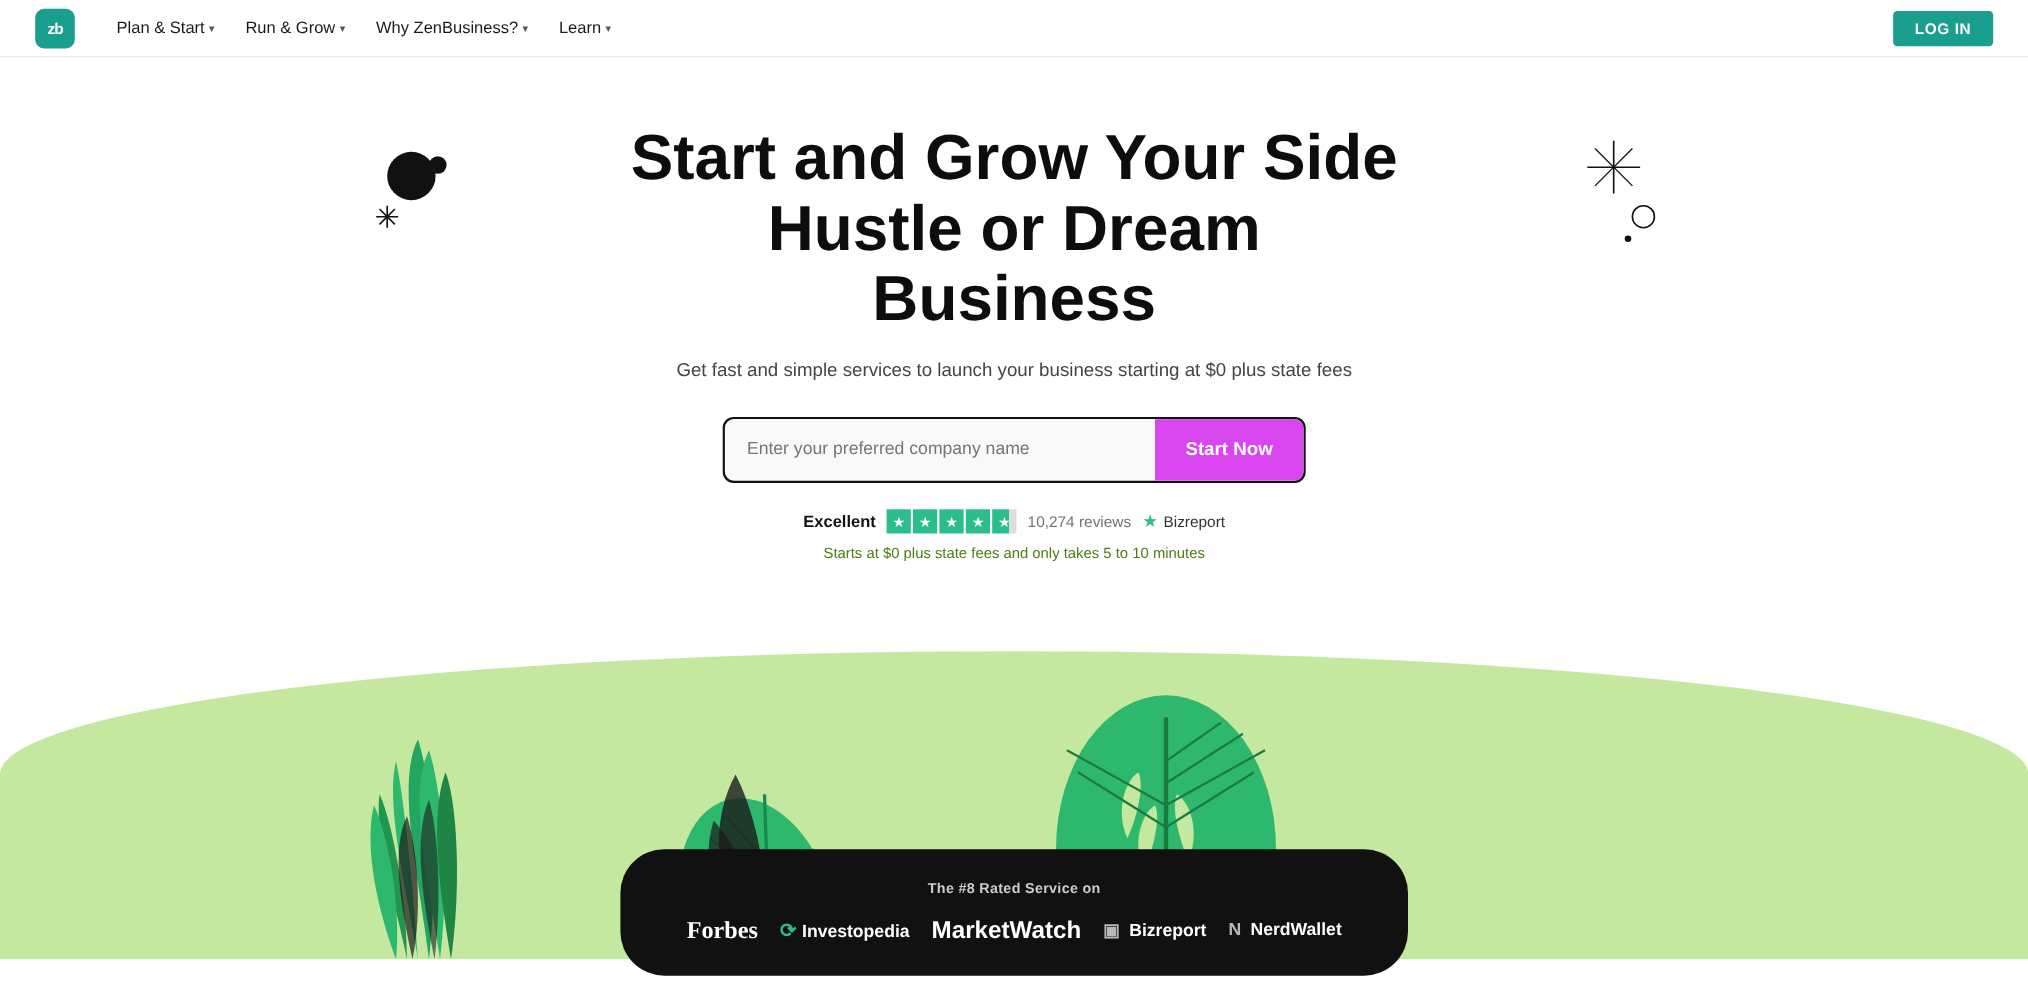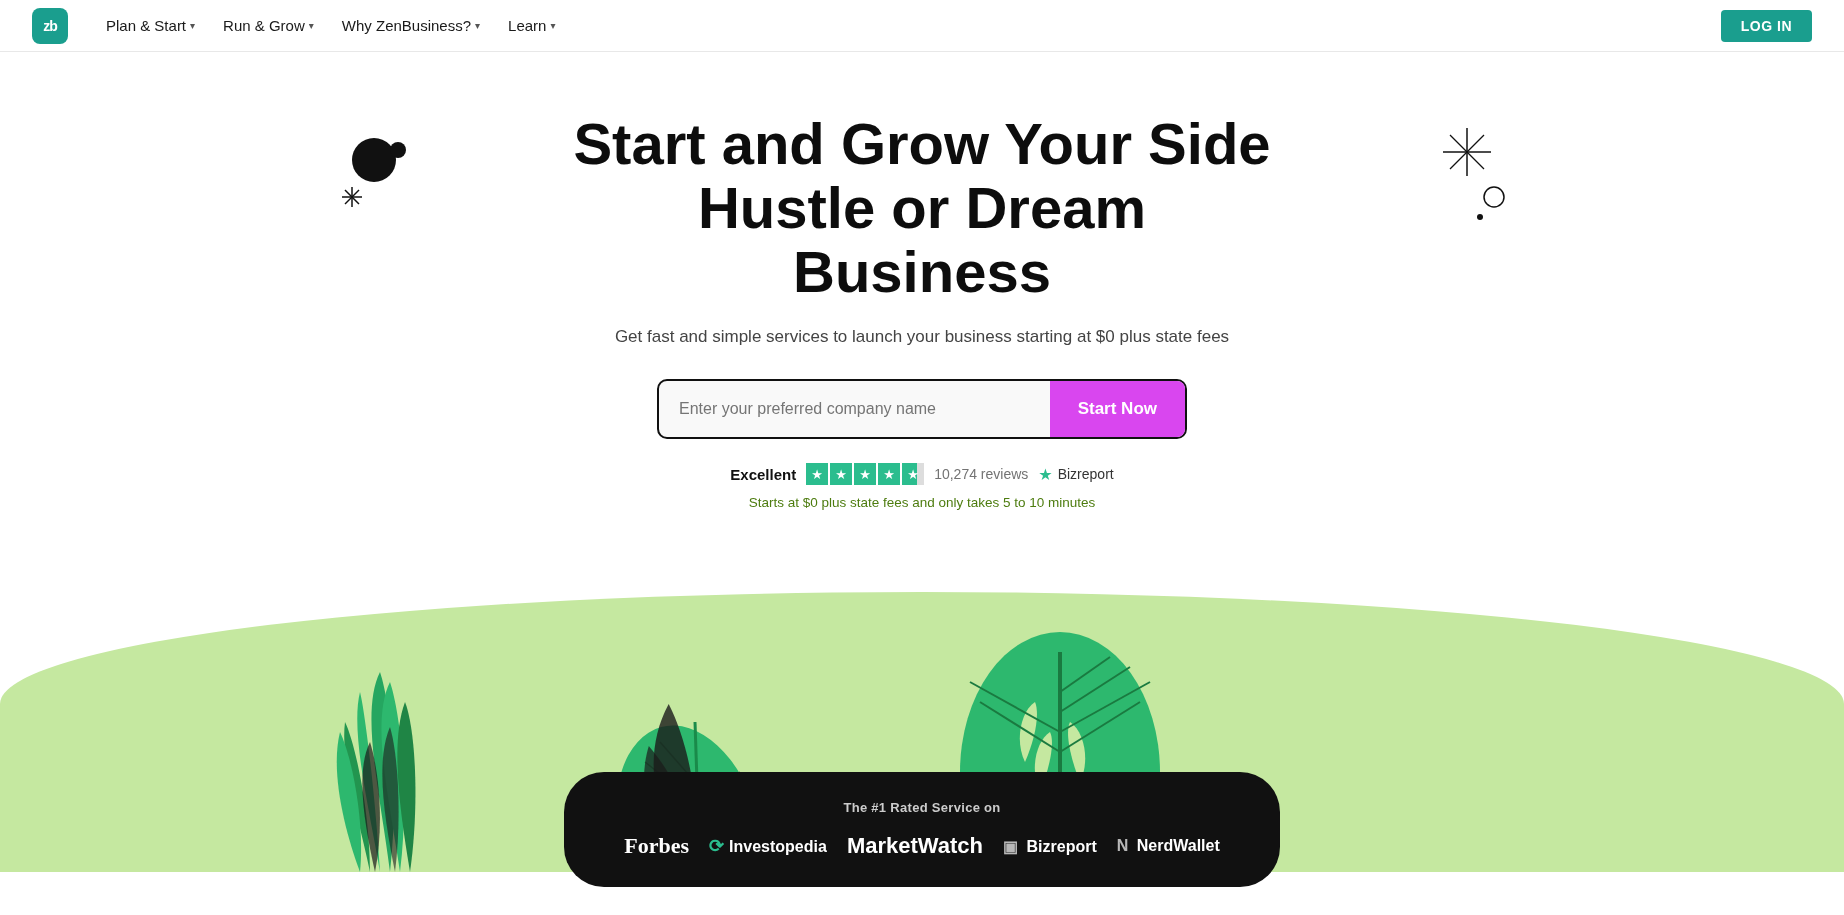--- a/index.html
+++ b/index.html
@@ -250,21 +250,21 @@
         <line x1="0" y1="-80" x2="80" y2="-130" stroke="#1a7a40" stroke-width="2"></line>
         <line x1="0" y1="-100" x2="90" y2="-150" stroke="#1a7a40" stroke-width="2"></line>
         <line x1="0" y1="-120" x2="70" y2="-165" stroke="#1a7a40" stroke-width="2"></line>
         <line x1="0" y1="-140" x2="50" y2="-175" stroke="#1a7a40" stroke-width="2"></line>
       </g>
     </svg>
   </div>
 
   <div style="display:flex; justify-content:center; padding: 0 20px 40px; margin-top:-60px; position:relative; z-index:5;">
     <div class="brands-bar">
-      <p class="brands-title">The #1 Rated Service on</p>
+      <p class="brands-title">The #8 Rated Service on</p>
       <div class="brands-logos">
         <div class="brand-logo forbes">Forbes</div>
         <div class="brand-logo investopedia">
           <span style="color:#2bbd8e; font-size:18px;">⟳ </span>Investopedia
         </div>
         <div class="brand-logo marketwatch">MarketWatch</div>
         <div class="brand-logo bizreport">
           <span style="opacity:0.7; margin-right:4px;">▣ </span>Bizreport
         </div>
         <div class="brand-logo nerdwallet">

